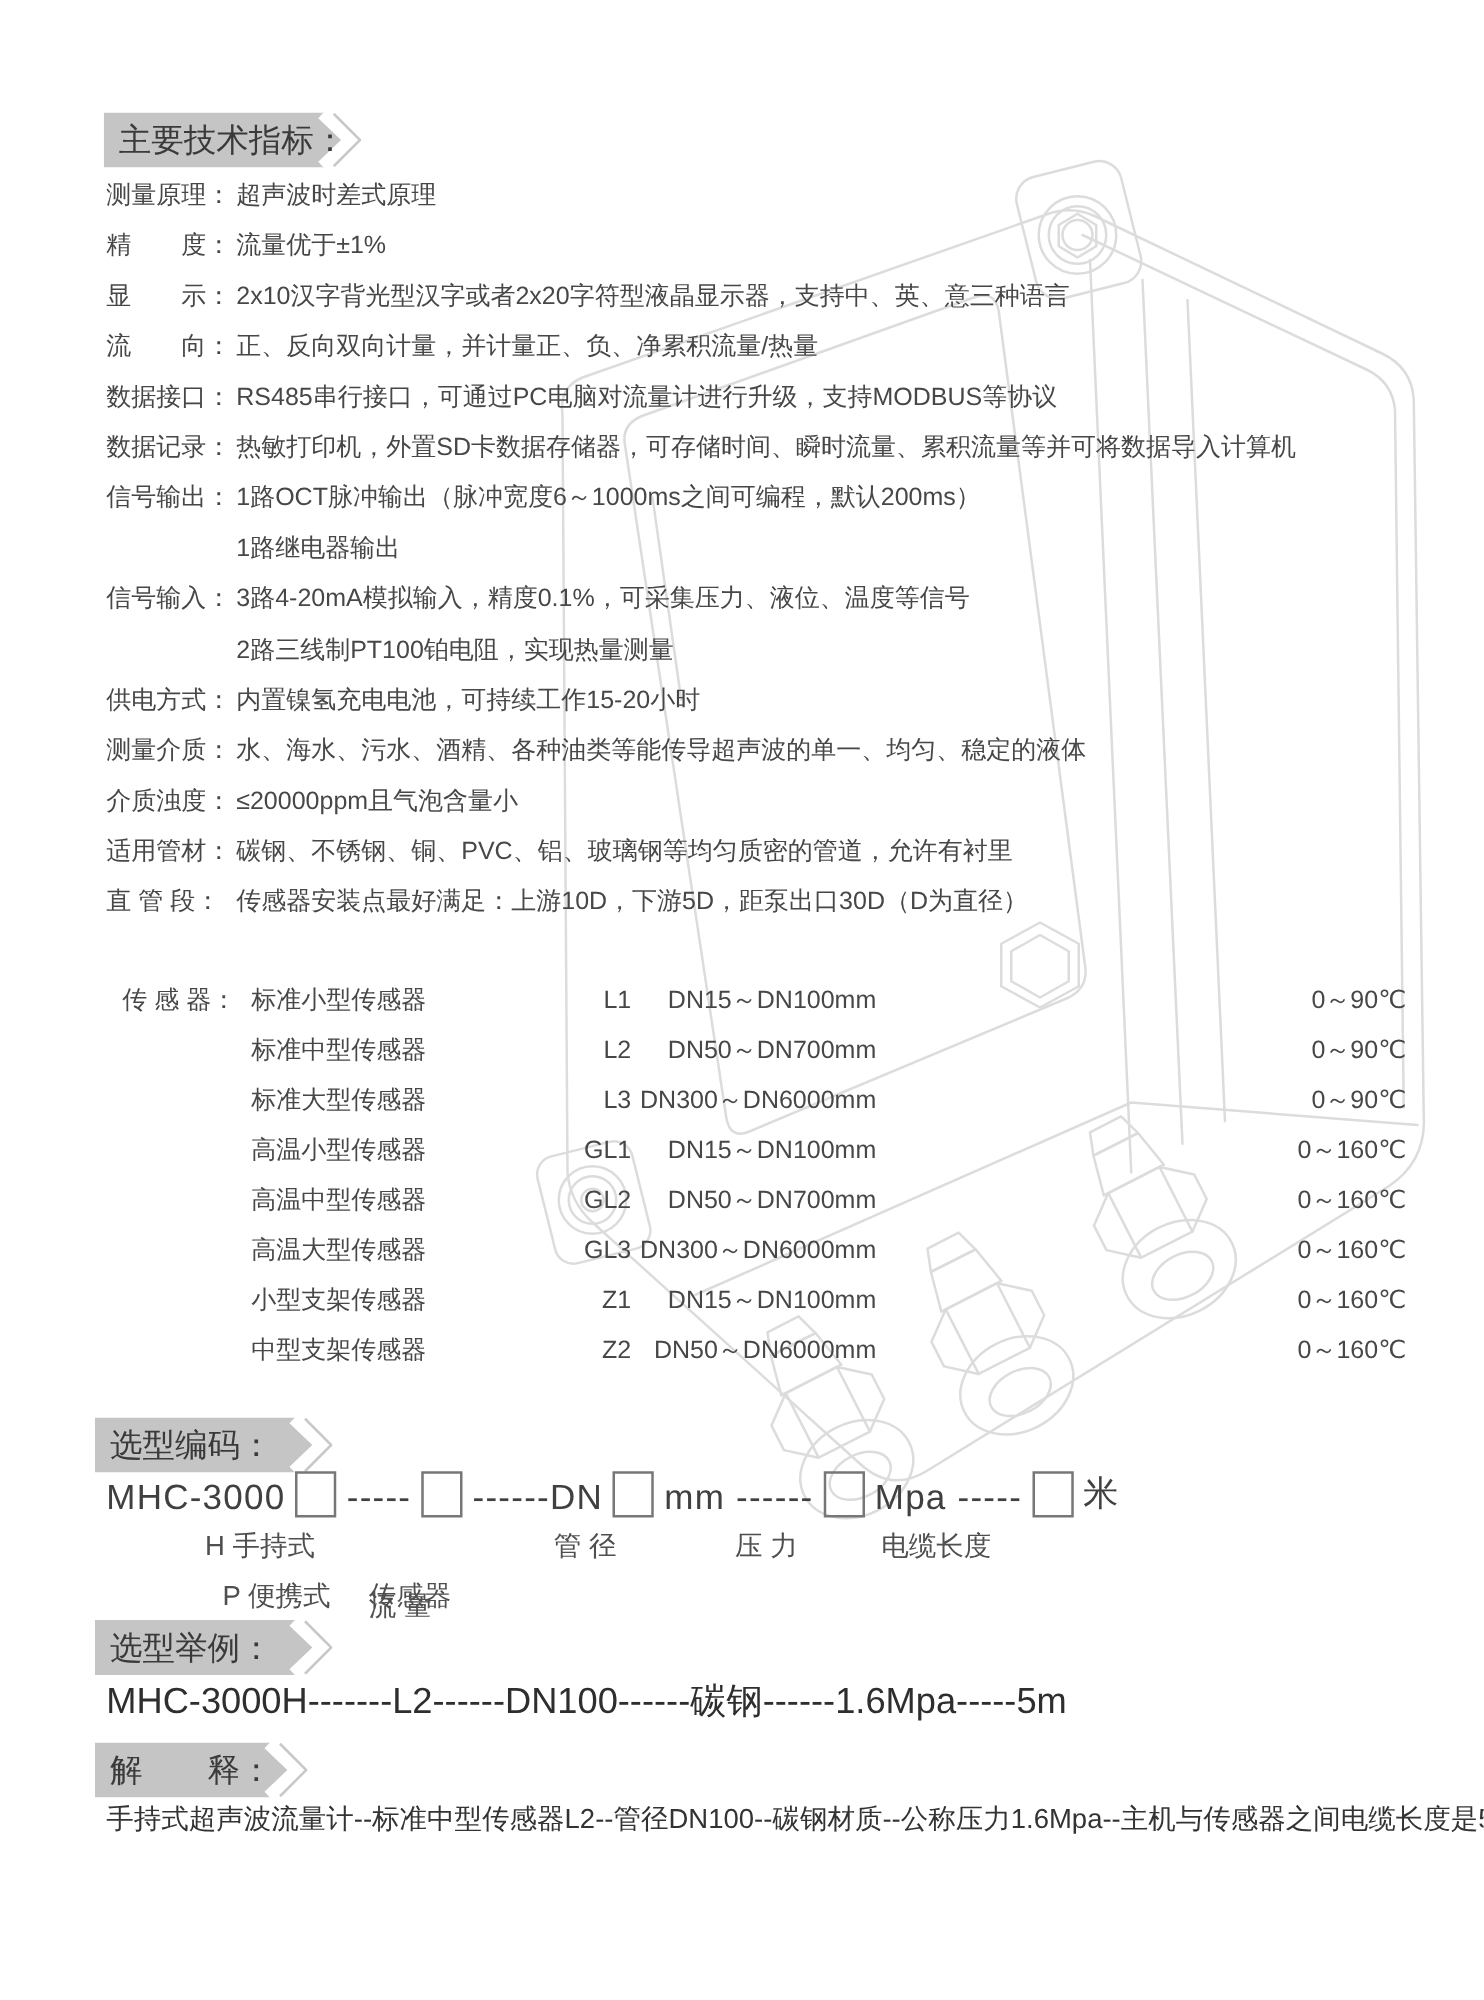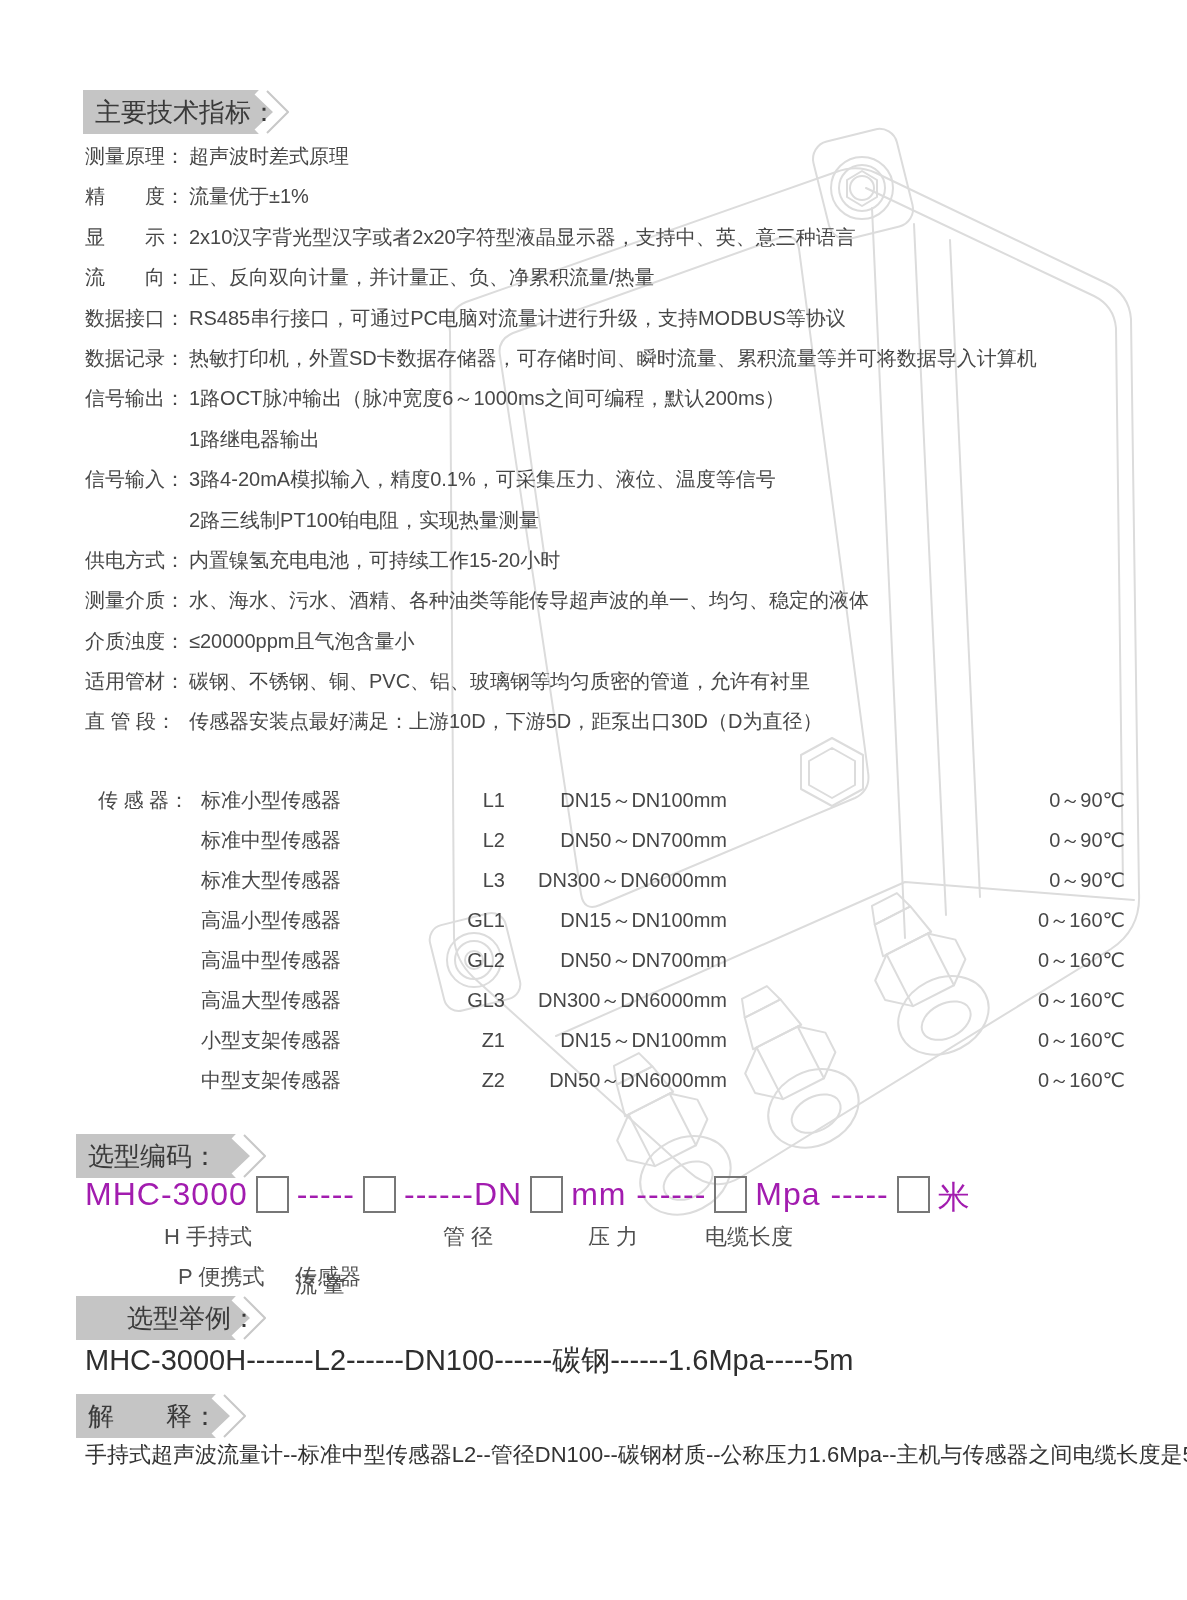--- a/index.html
+++ b/index.html
@@ -8,41 +8,41 @@
   .bg-drawing{position:absolute;left:0;top:0;z-index:0;}
   .content{position:absolute;left:0;top:0;width:100%;height:100%;z-index:1;}
 
   
   .badge{position:absolute;height:44px;}
   .badge svg{position:absolute;left:0;top:0;}
   .badge .badge-text{position:relative;display:block;padding-left:12px;line-height:44px;
         font-size:26px;color:#3a3a3a;white-space:pre;}
   #badge-tech{left:83px;top:90px;width:206px;}
   #badge-coding{left:76px;top:1134px;width:190px;}
-  #badge-example{left:76px;top:1296px;width:190px;padding-left:39px;}
+  #badge-example{left:76px;top:1296px;width:190px;}
   #badge-explain{left:76px;top:1394px;width:170px;}
 
   
   .spec-list{position:absolute;left:85px;top:142px;width:1040px;}
   .spec-row{display:flex;line-height:28px;margin-bottom:12.4px;font-size:20px;white-space:pre;}
   .spec-label{flex:0 0 104px;}
   .spec-value{flex:1;}
 
   
   .sensor-block{position:absolute;left:85px;top:786px;width:1040px;}
   .sensor-row{display:flex;line-height:28px;margin-bottom:12px;font-size:20px;white-space:pre;text-align:right;}
   .sensor-row .c-label{flex:0 0 104px;}
   .sensor-row .c-name{flex:0 0 152px;}
   .sensor-row .c-code{flex:0 0 164px;}
-  .sensor-row .c-range{flex:0 0 196px;margin-left:26px;}
+  .sensor-row .c-range{flex:0 0 196px;}
   .sensor-row .c-temp{flex:1;}
 
   
-  .code-line{position:absolute;left:85px;top:1176px;display:flex;align-items:flex-start;
-        font-size:32px;color:#a21caf;white-space:pre;letter-spacing:1px;}
+  .code-line{position:absolute;left:85px;top:1176px;display:flex;align-items:flex-end;
+        font-size:28px;color:#404040;white-space:pre;letter-spacing:1px;}
   .cbox{display:inline-block;width:29px;height:33px;border:2px solid #777;margin:0 8px;background:transparent;}
   .code-labels span{position:absolute;font-size:22px;color:#4f4f4f;white-space:pre;}
   #lbl-h{left:164px;top:1222px;}
   #lbl-flow{left:295px;top:1222px;margin-top:48px;}
   #lbl-pipe{left:443px;top:1222px;text-align:right;}
   #lbl-press{left:588px;top:1222px;}
   #lbl-cable{left:705px;top:1222px;}
   #lbl-p{left:178px;top:1262px;}
   #lbl-sensor{left:295px;top:1262px;}
 

